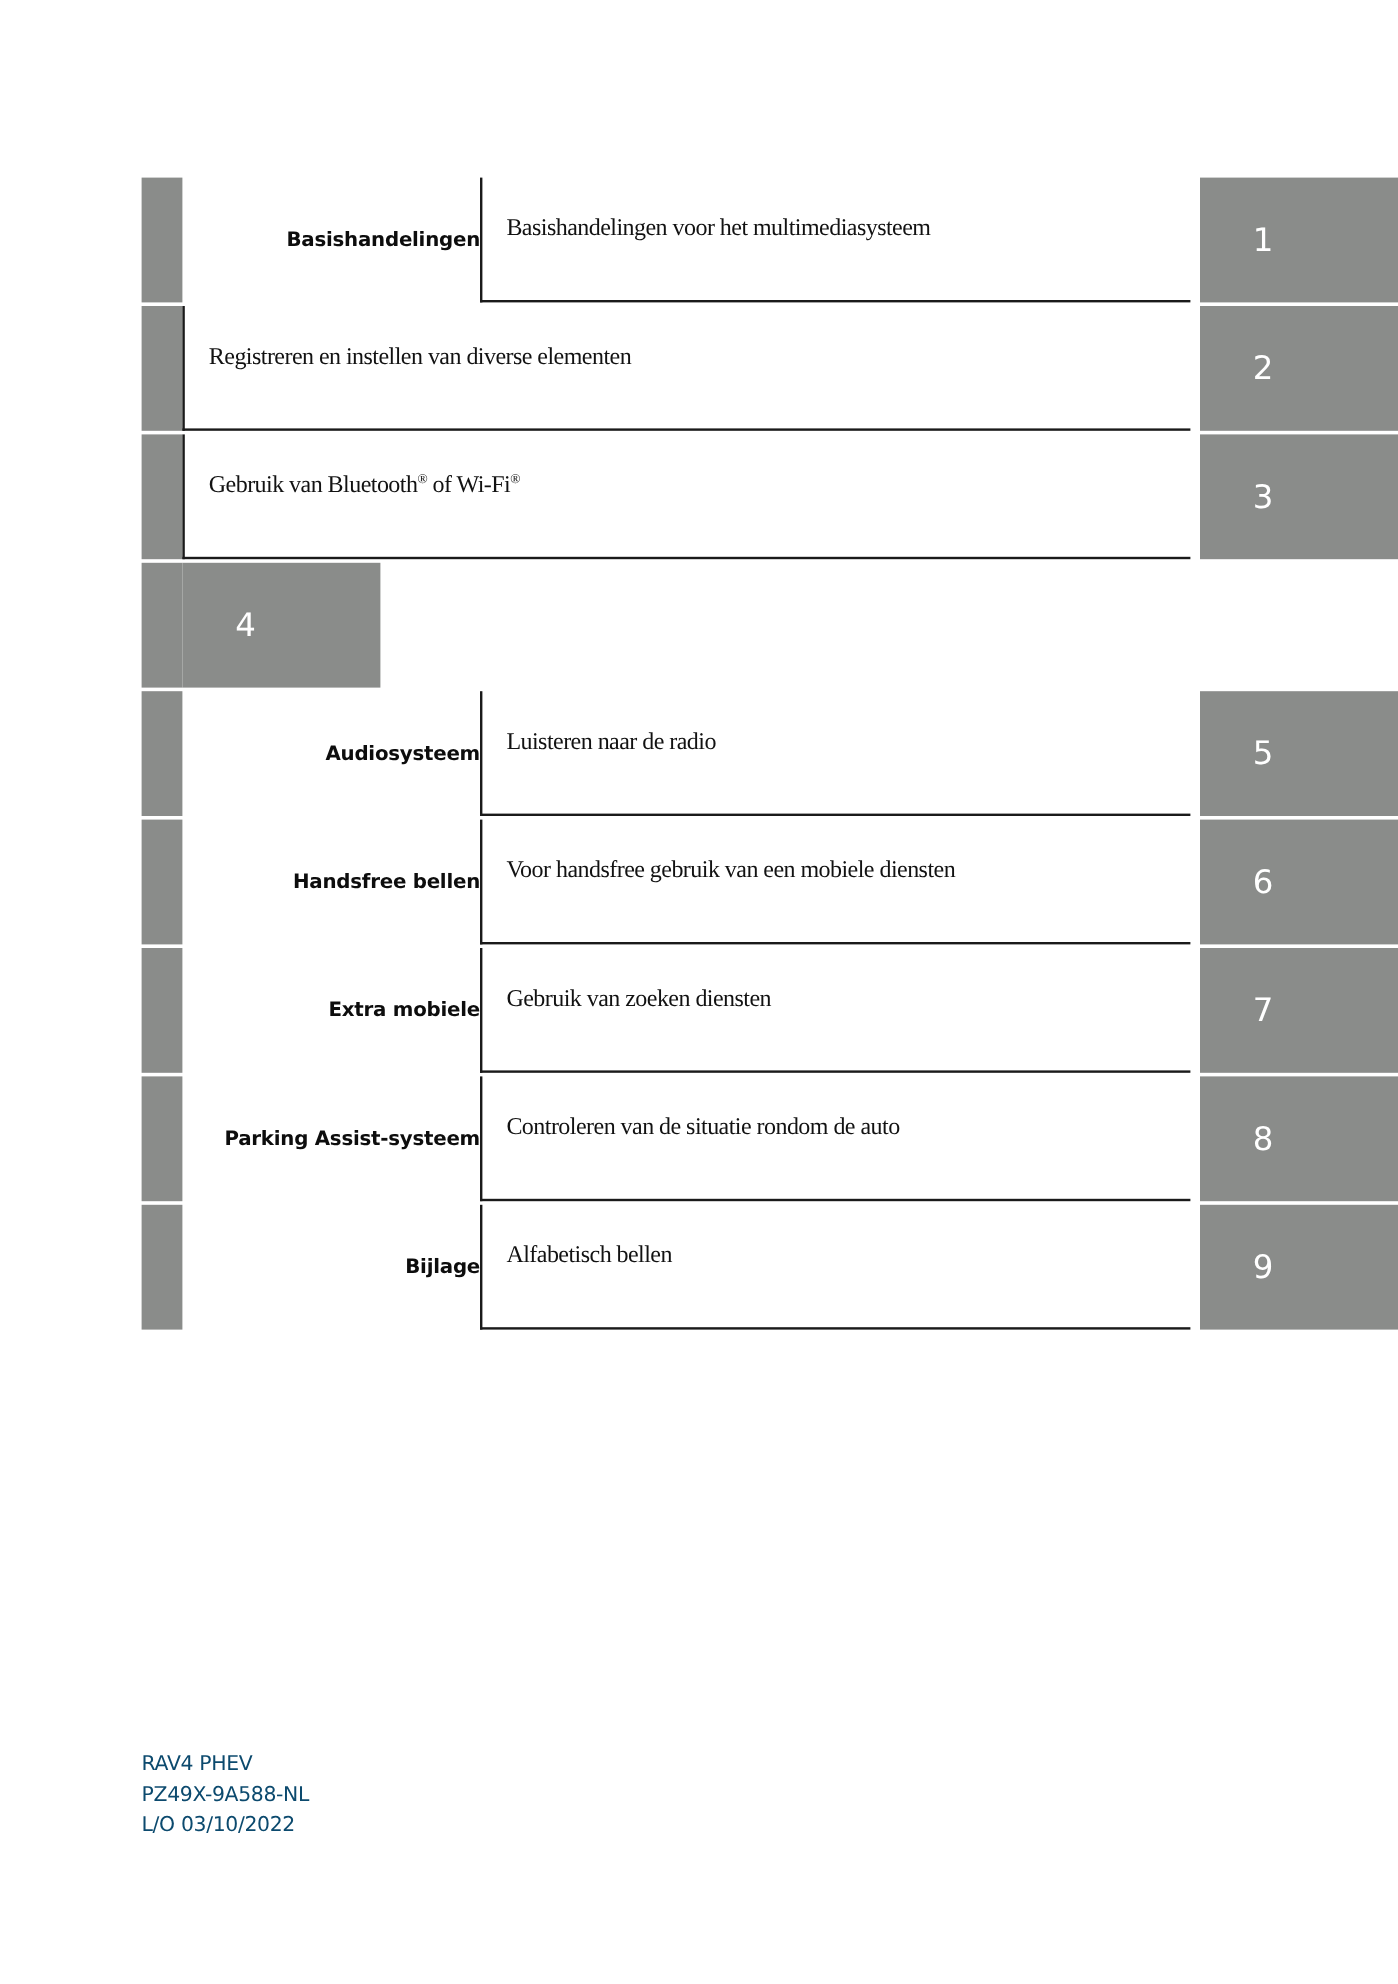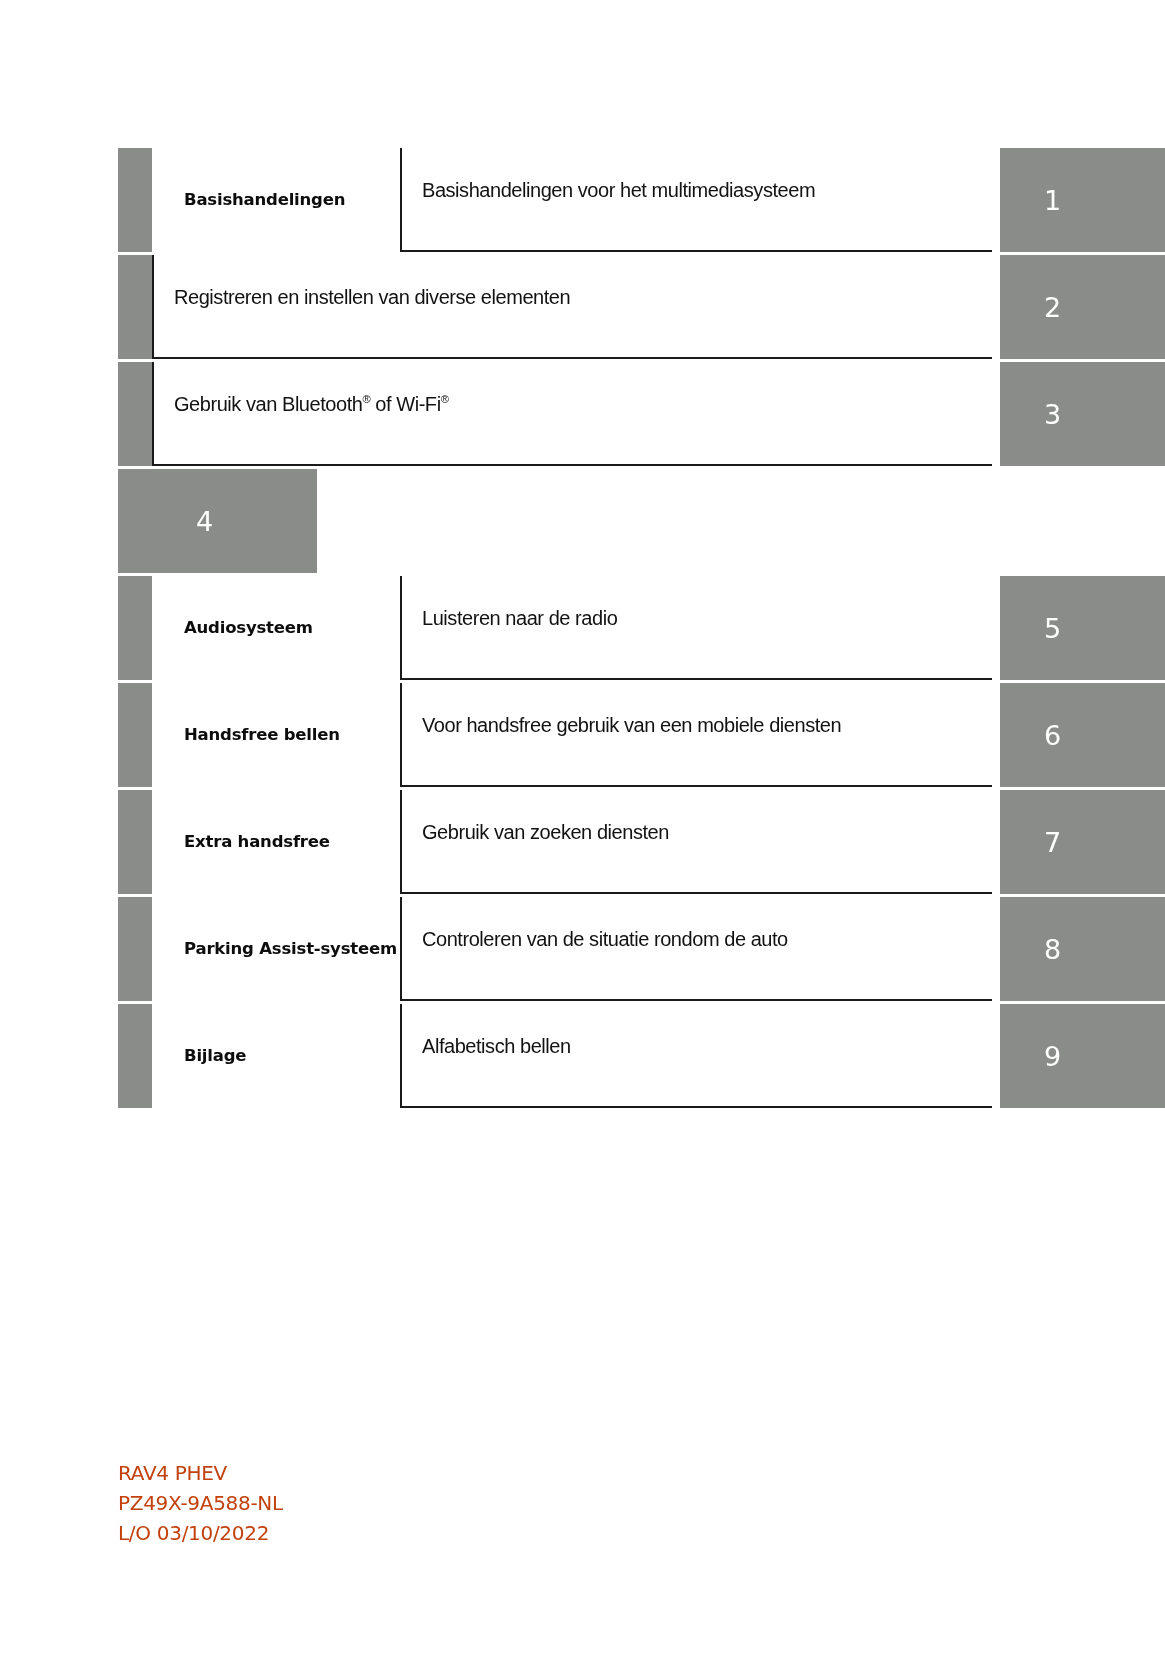--- a/index.html
+++ b/index.html
@@ -41,21 +41,21 @@
     flex: 0 0 34px;
     background: #8a8c8a;
   }
 
   
   .row-label {
     flex: 0 0 248px;
     width: 248px;
     display: flex;
     align-items: center;
-    justify-content: flex-start;
+    justify-content: flex-end;
     padding-left: 32px;
     box-sizing: border-box;
   }
   .row-label-text {
     font-family: "DejaVu Sans", sans-serif;
     font-weight: bold;
     font-size: 16.5px;
     line-height: 1.28;
     color: #0d0d0d;
     letter-spacing: -0.2px;
@@ -67,21 +67,21 @@
     position: relative;
     border-left: 2px solid #1a1a1a;
     border-bottom: 2px solid #1a1a1a;
     display: flex;
     align-items: center;
     box-sizing: border-box;
     padding-left: 20px;
     margin-right: 8px;
   }
   .row-desc-text {
-    font-family: Liberation Sans, sans-serif;
+    font-family: Liberation Serif, serif;
     font-size: 20px;
     color: #121212;
     letter-spacing: -0.45px;
     transform: translateY(-9px);
     white-space: nowrap;
   }
   .row-desc-text sup {
     font-size: 0.56em;
     vertical-align: super;
     line-height: 0;
@@ -102,23 +102,23 @@
     font-size: 27px;
     font-weight: 400;
   }
 
   
   #footer {
     position: absolute;
     left: 118px;
     top: 1458px;
     font-family: "DejaVu Sans", sans-serif;
-    font-size: 20px;
+    font-size: 17px;
     line-height: 1.5;
-    color: #c2410c;
+    color: #0c4a6e;
     letter-spacing: -0.3px;
   }
   #footer div { white-space: nowrap; }
 </style>
 </head>
 <body>
 
 <div id="toc-table">
 
   <div class="toc-row">
@@ -171,21 +171,21 @@
     </div>
     <div class="row-desc">
       <span class="row-desc-text">Voor handsfree gebruik van een mobiele diensten</span>
     </div>
     <div class="row-number">6</div>
   </div>
 
   <div class="toc-row">
     <div class="row-marker"></div>
     <div class="row-label">
-      <span class="row-label-text">Extra handsfree</span>
+      <span class="row-label-text">Extra mobiele</span>
     </div>
     <div class="row-desc">
       <span class="row-desc-text">Gebruik van zoeken diensten</span>
     </div>
     <div class="row-number">7</div>
   </div>
 
   <div class="toc-row">
     <div class="row-marker"></div>
     <div class="row-label">

